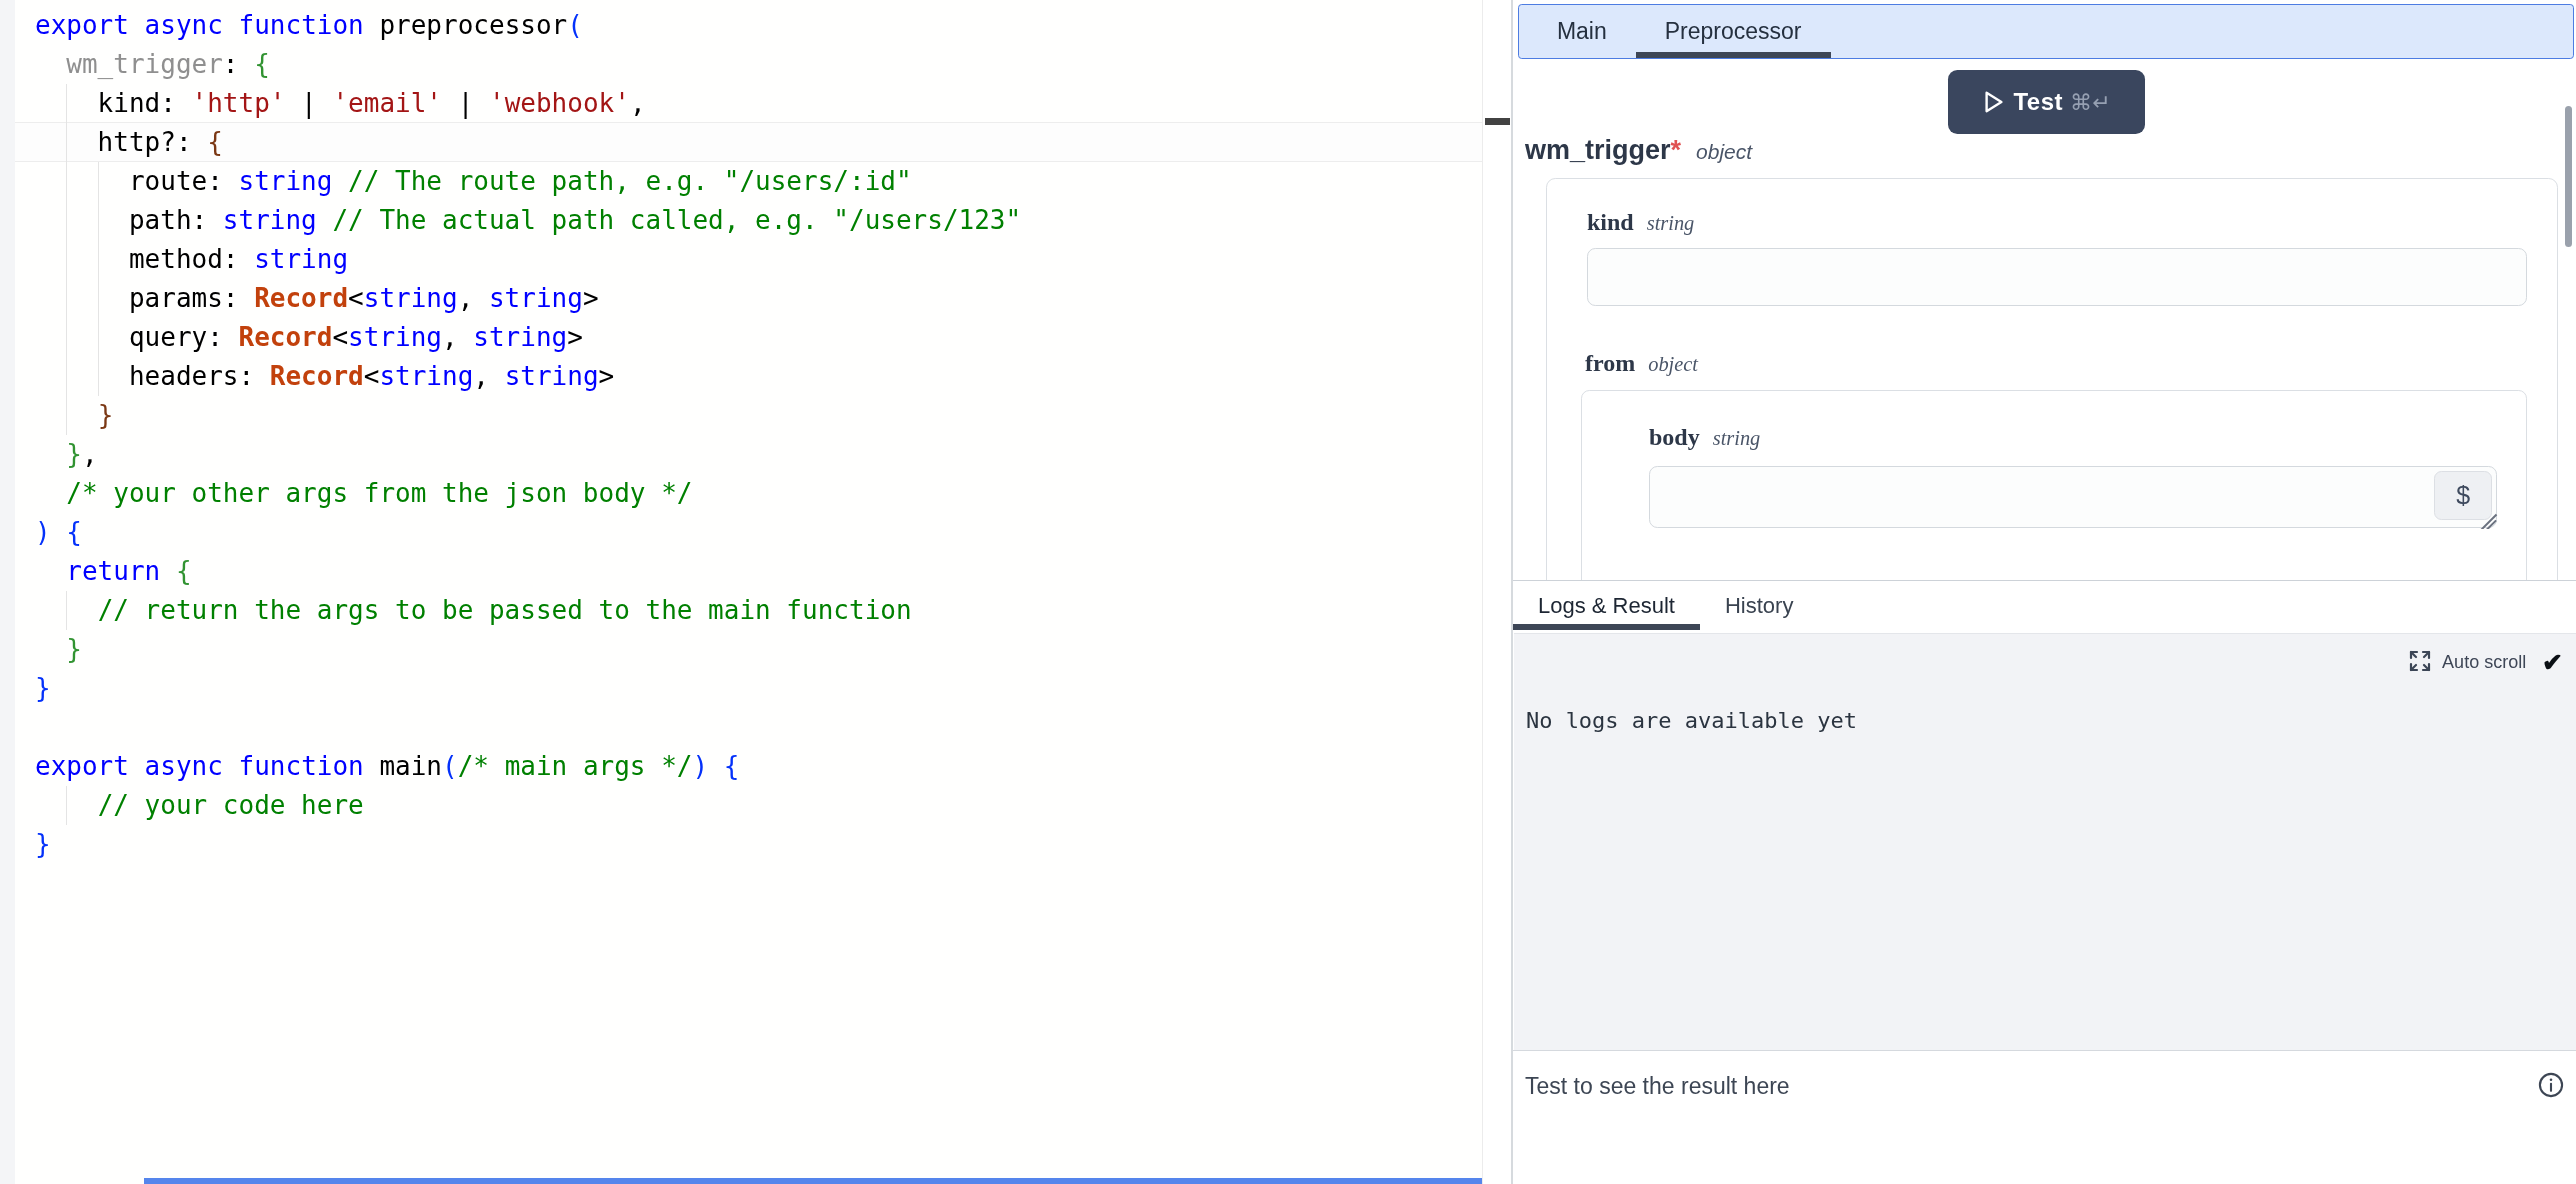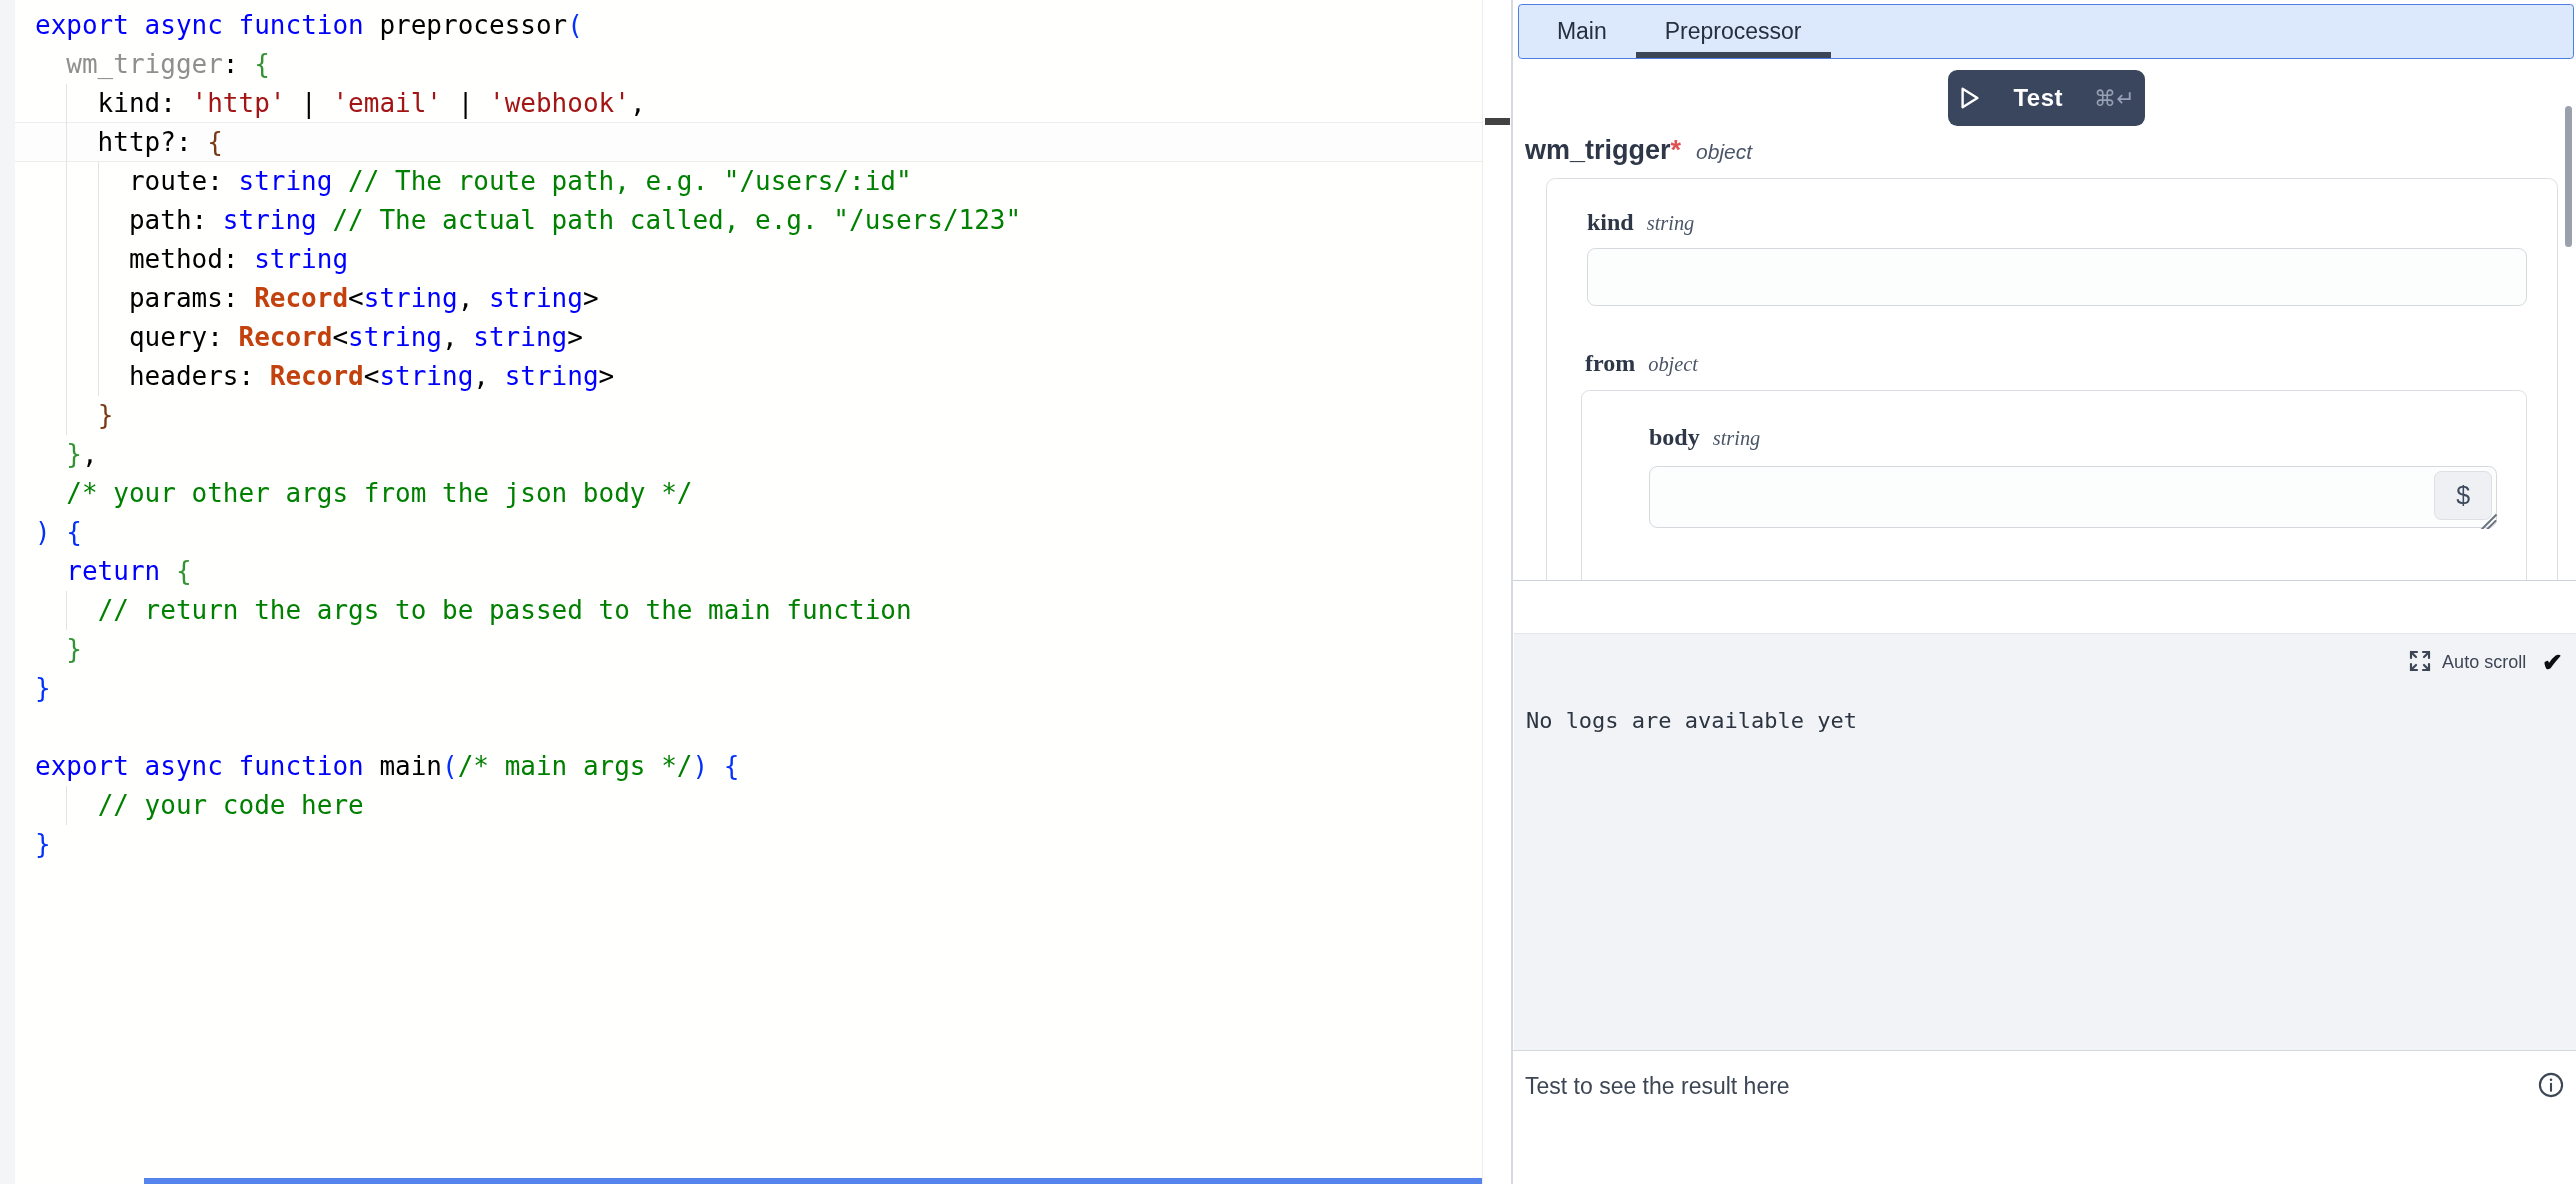--- a/index.html
+++ b/index.html
@@ -37,23 +37,23 @@
   
   .right-top { position:absolute; left:1513px; top:0; width:1063px; height:580px; background:#ffffff; overflow:hidden; }
 
   .lang-tabbar { position:absolute; left:4.6px; top:3.7px; width:1056px; height:55px;
                  background:#dce8fc; border:1.9px solid #4d7ce2; border-radius:3.7px;
                  display:flex; align-items:stretch; padding-left:9.3px; }
   .lang-tab { position:relative; display:flex; align-items:center; padding:0 29px;
               font-size:23px; color:#25303f; cursor:pointer; }
   .lang-tab.active::after { content:""; position:absolute; left:0; right:0; bottom:0; height:5.6px; background:#3d4656; }
 
-  .test-btn { position:absolute; left:435px; top:70px; width:197px; height:56px;
+  .test-btn { position:absolute; left:435px; top:70px; width:197px; height:64px;
               background:#3a465e; border-radius:9.3px; display:flex; align-items:center;
-              justify-content:center; gap:31px; color:#ffffff; }
+              justify-content:center; gap:7px; color:#ffffff; }
   .test-btn .play { display:inline-flex; }
   .test-btn .lbl { font-size:24px; font-weight:bold; letter-spacing:0.5px; }
   .test-btn .kbd { font-size:22px; color:#96a0b2; font-family:"DejaVu Sans",sans-serif; }
 
   .schema-head { position:absolute; left:12px; top:135px; display:flex; align-items:baseline; }
   .schema-head .nm { font-size:27px; font-weight:bold; color:#2d3748; }
   .schema-head .req { font-size:27px; font-weight:bold; color:#e05252; }
   .schema-head .ty { font-size:21px; font-style:italic; color:#4a5568; margin-left:15px; }
 
   .outer-box { position:absolute; left:33px; top:178px; width:1012px; height:481px;
@@ -179,20 +179,28 @@
           </div>
       </div>
 
     </div>
   </div>
 
   <div class="form-scrollbar"></div>
 </div>
 
 <div class="logs-panel">
+  <div class="logs-tabs">
+    <div class="logs-tab active">
+      <span>Logs &amp; Result</span>
+    </div>
+    <div class="logs-tab">
+      <span>History</span>
+    </div>
+  </div>
 
   <div class="logs-body">
     <div class="autoscroll">
       <span>
         <svg width="24" height="24" viewBox="0 0 24 24" fill="none" stroke="#3c4656" stroke-width="2.2" stroke-linecap="round" stroke-linejoin="round">
           <polyline points="9 3 3 3 3 9"></polyline>
             <line x1="3" y1="3" x2="8" y2="8"></line>
           <polyline points="15 3 21 3 21 9"></polyline>
             <line x1="21" y1="3" x2="16" y2="8"></line>
           <polyline points="9 21 3 21 3 15"></polyline>

